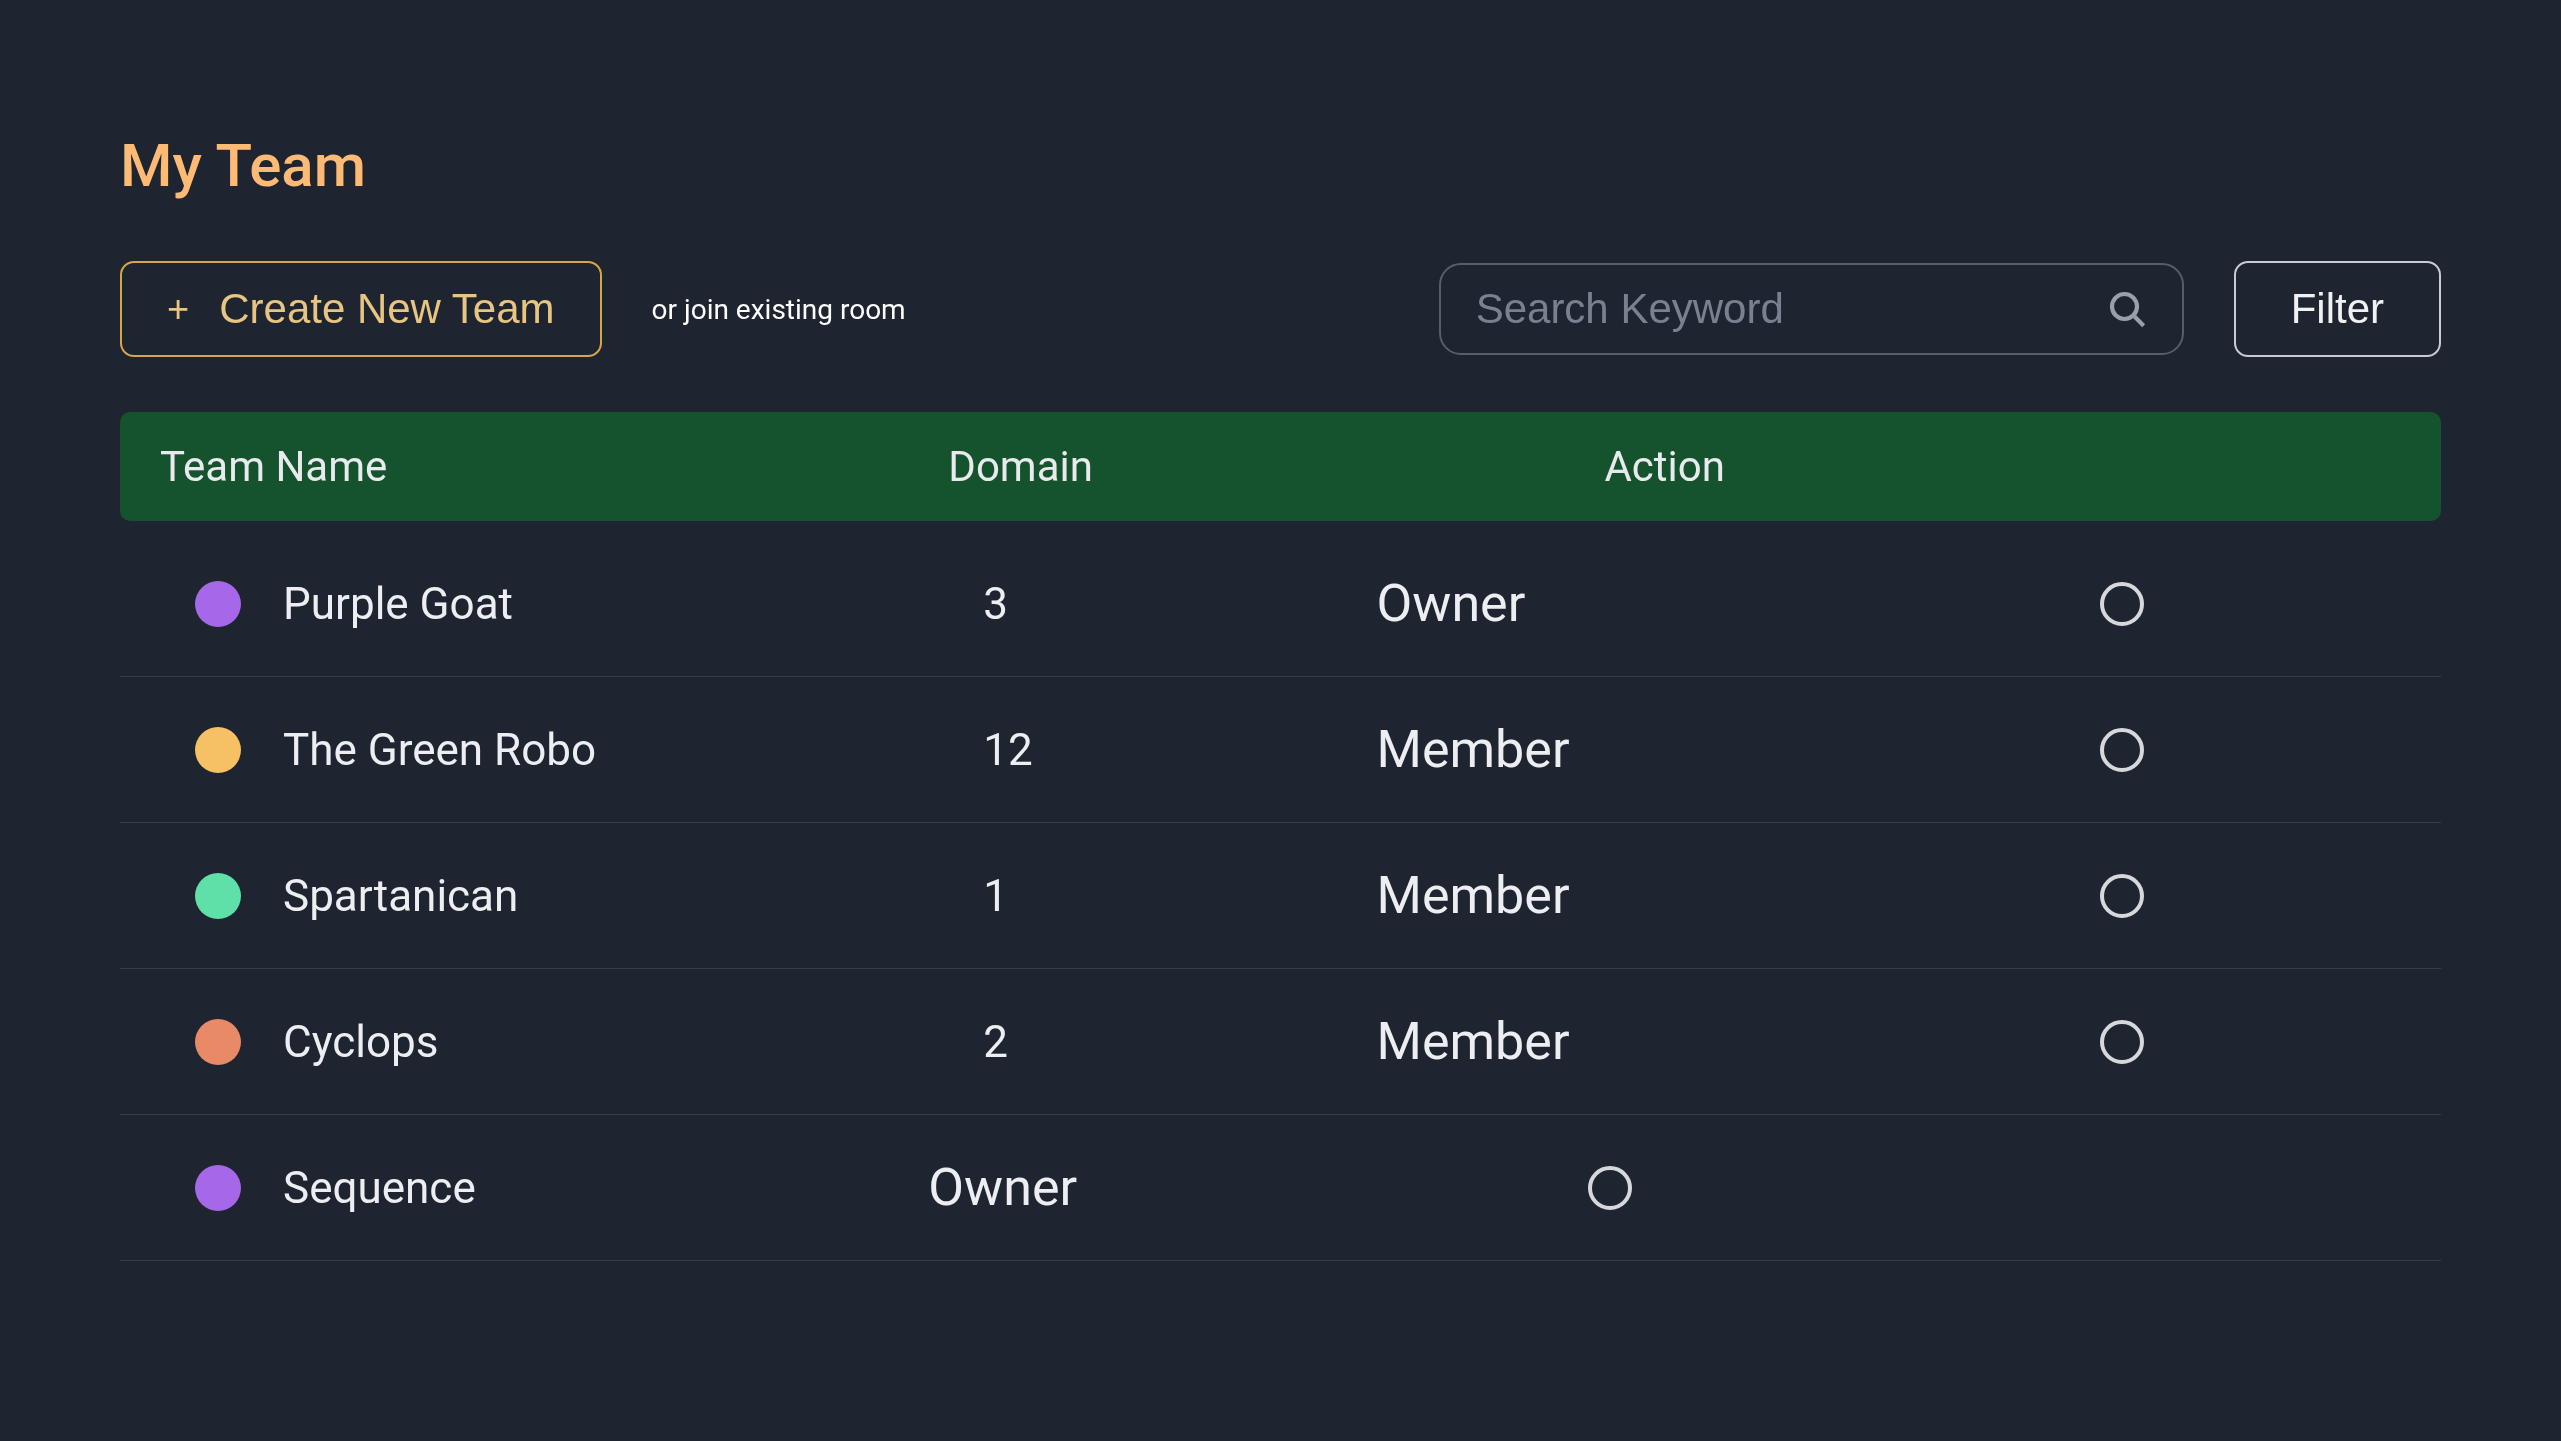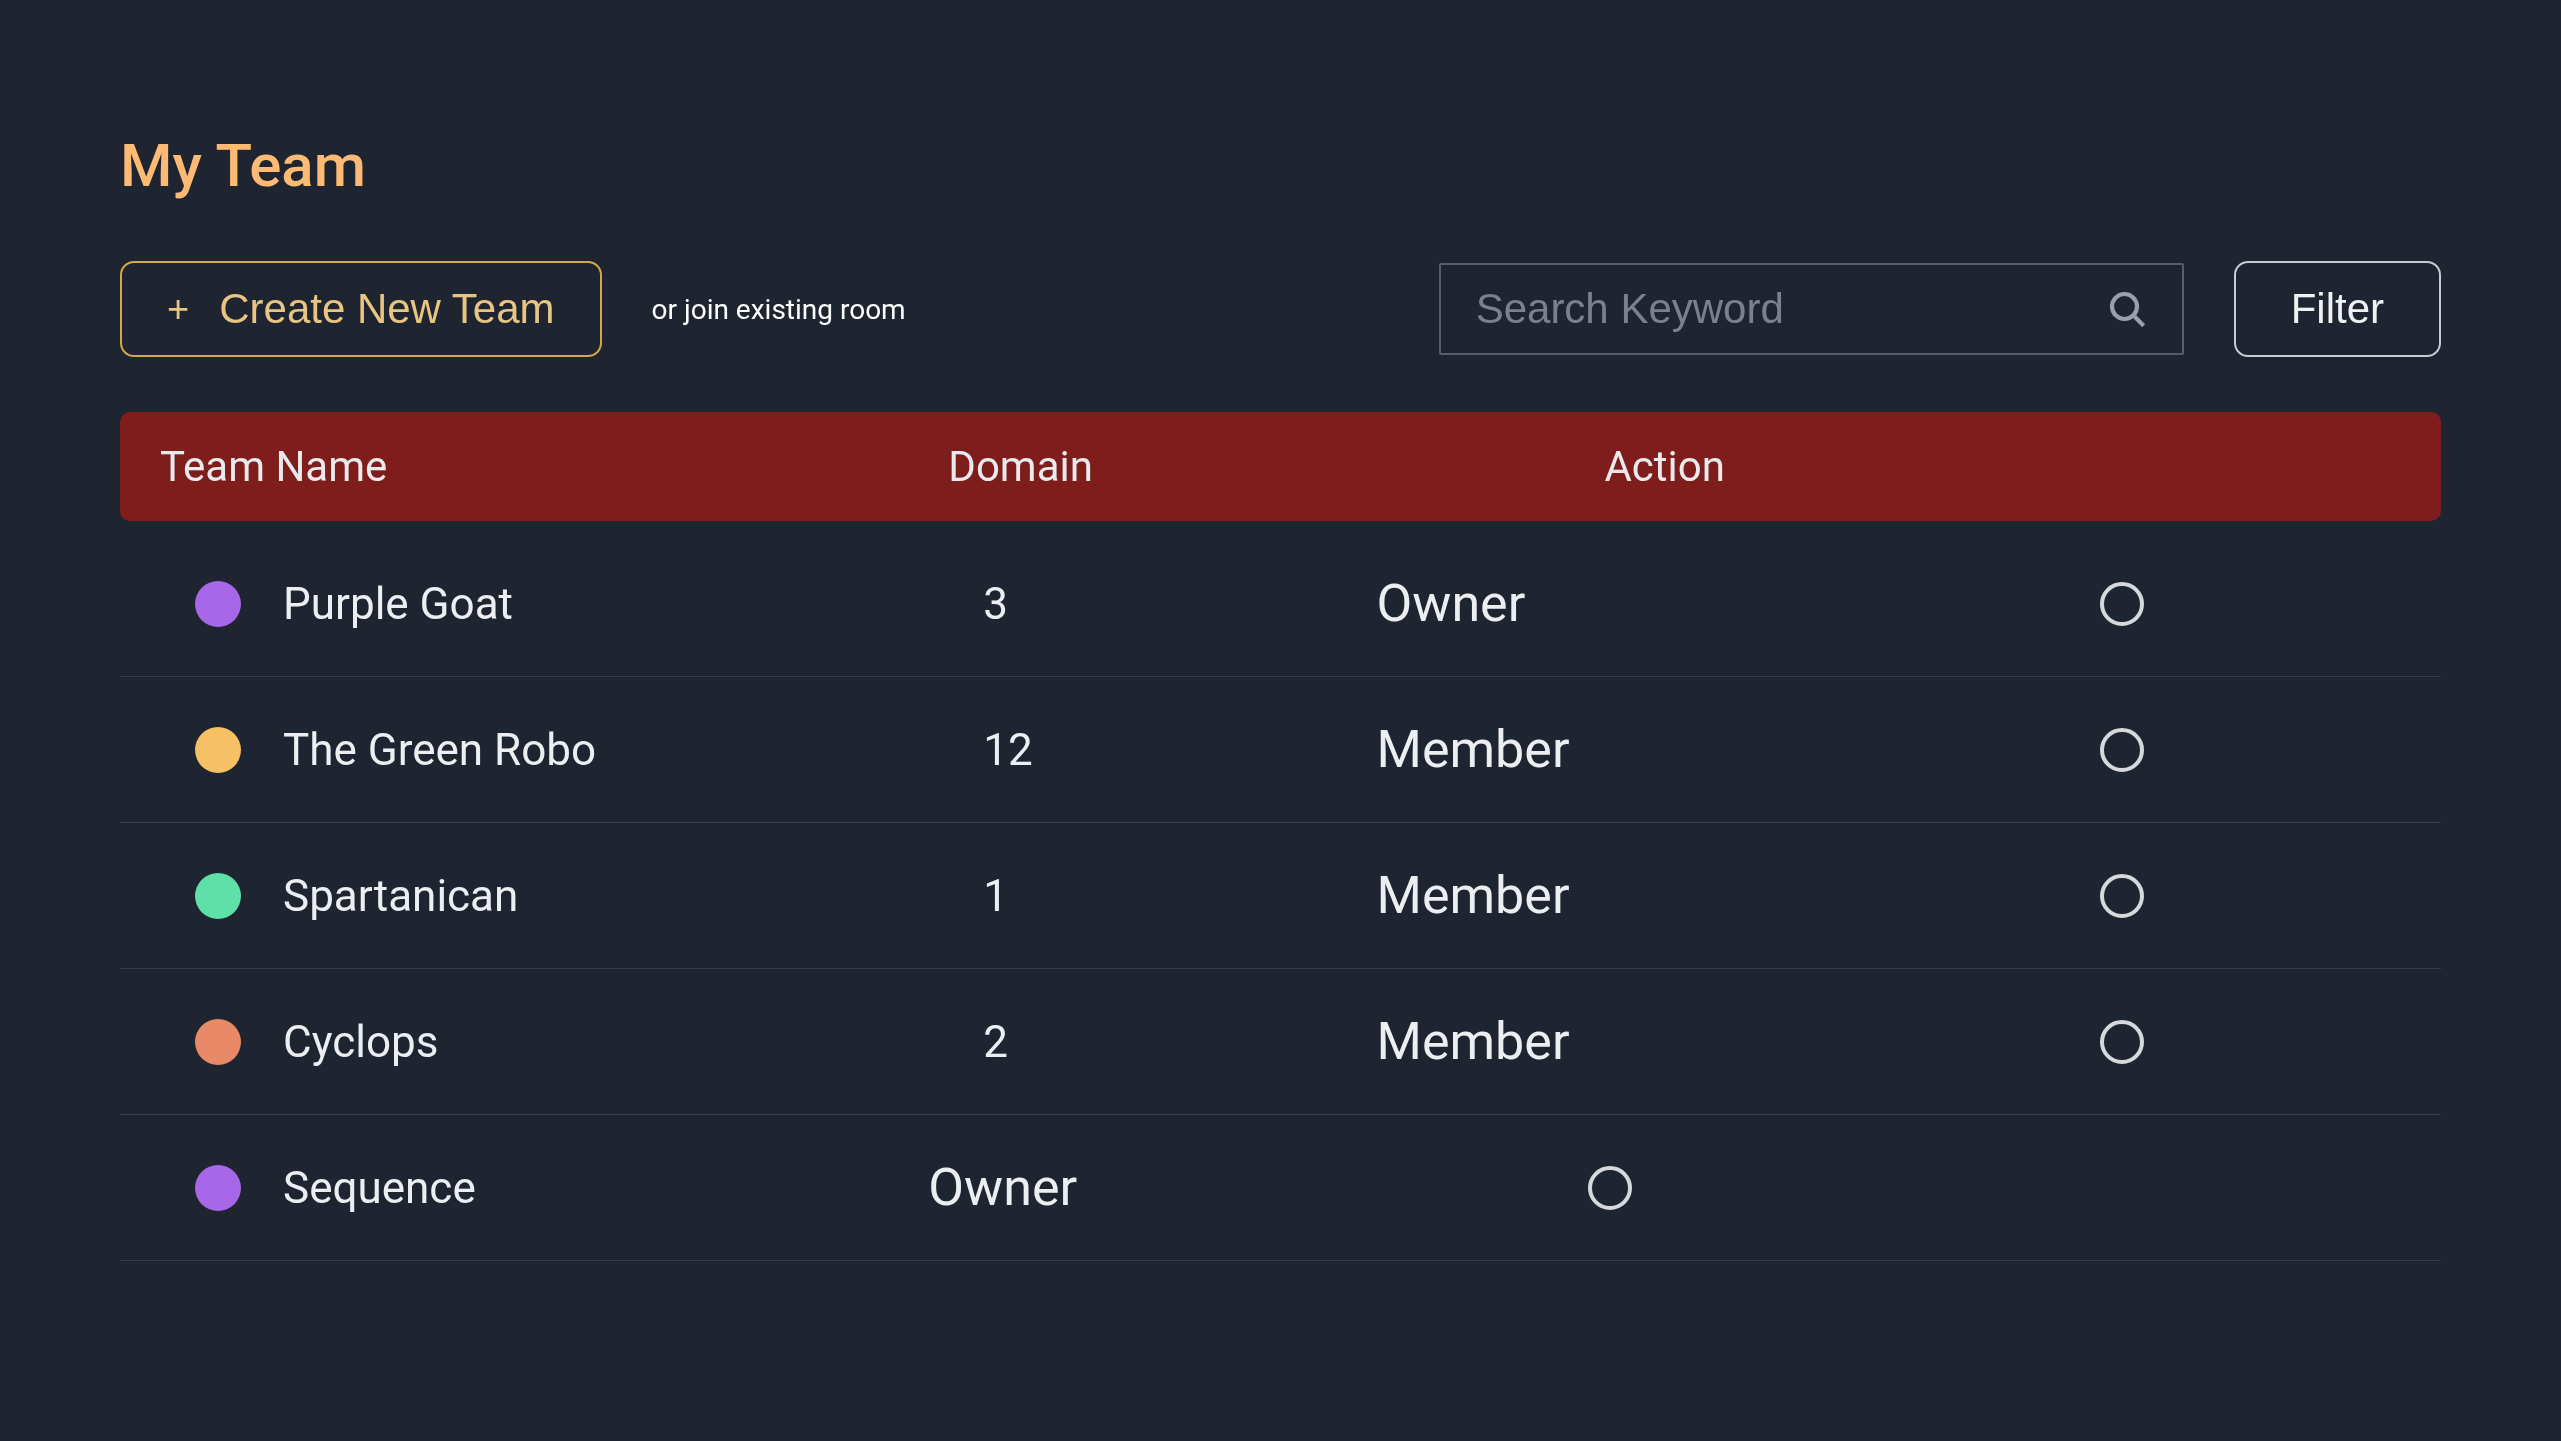--- a/index.html
+++ b/index.html
@@ -50,21 +50,21 @@
       color: #ffffff;
       font-weight: 400;
     }
     .spacer {
       flex: 1;
     }
     .search-wrapper {
       display: flex;
       align-items: center;
       border: 2px solid #565d6b;
-      border-radius: 2px;
+      border-radius: 22px;
       padding: 20px 35px;
       width: 745px;
     }
     .search-input {
       background: transparent;
       border: none;
       outline: none;
       color: #e8eaed;
       font-size: 42px;
       flex: 1;
@@ -88,21 +88,21 @@
       font-size: 42px;
       font-weight: 400;
       cursor: pointer;
     }
     .table {
       width: 100%;
     }
     .table-header {
       display: grid;
       grid-template-columns: 1.2fr 0.7fr 0.9fr 0.7fr;
-      background-color: #7f1d1d;
+      background-color: #14532d;
       border-radius: 10px;
       padding: 30px 40px;
       margin-bottom: 10px;
     }
     .table-header-cell {
       font-size: 42px;
       color: #e8eaed;
       font-weight: 400;
     }
     .th-domain {

